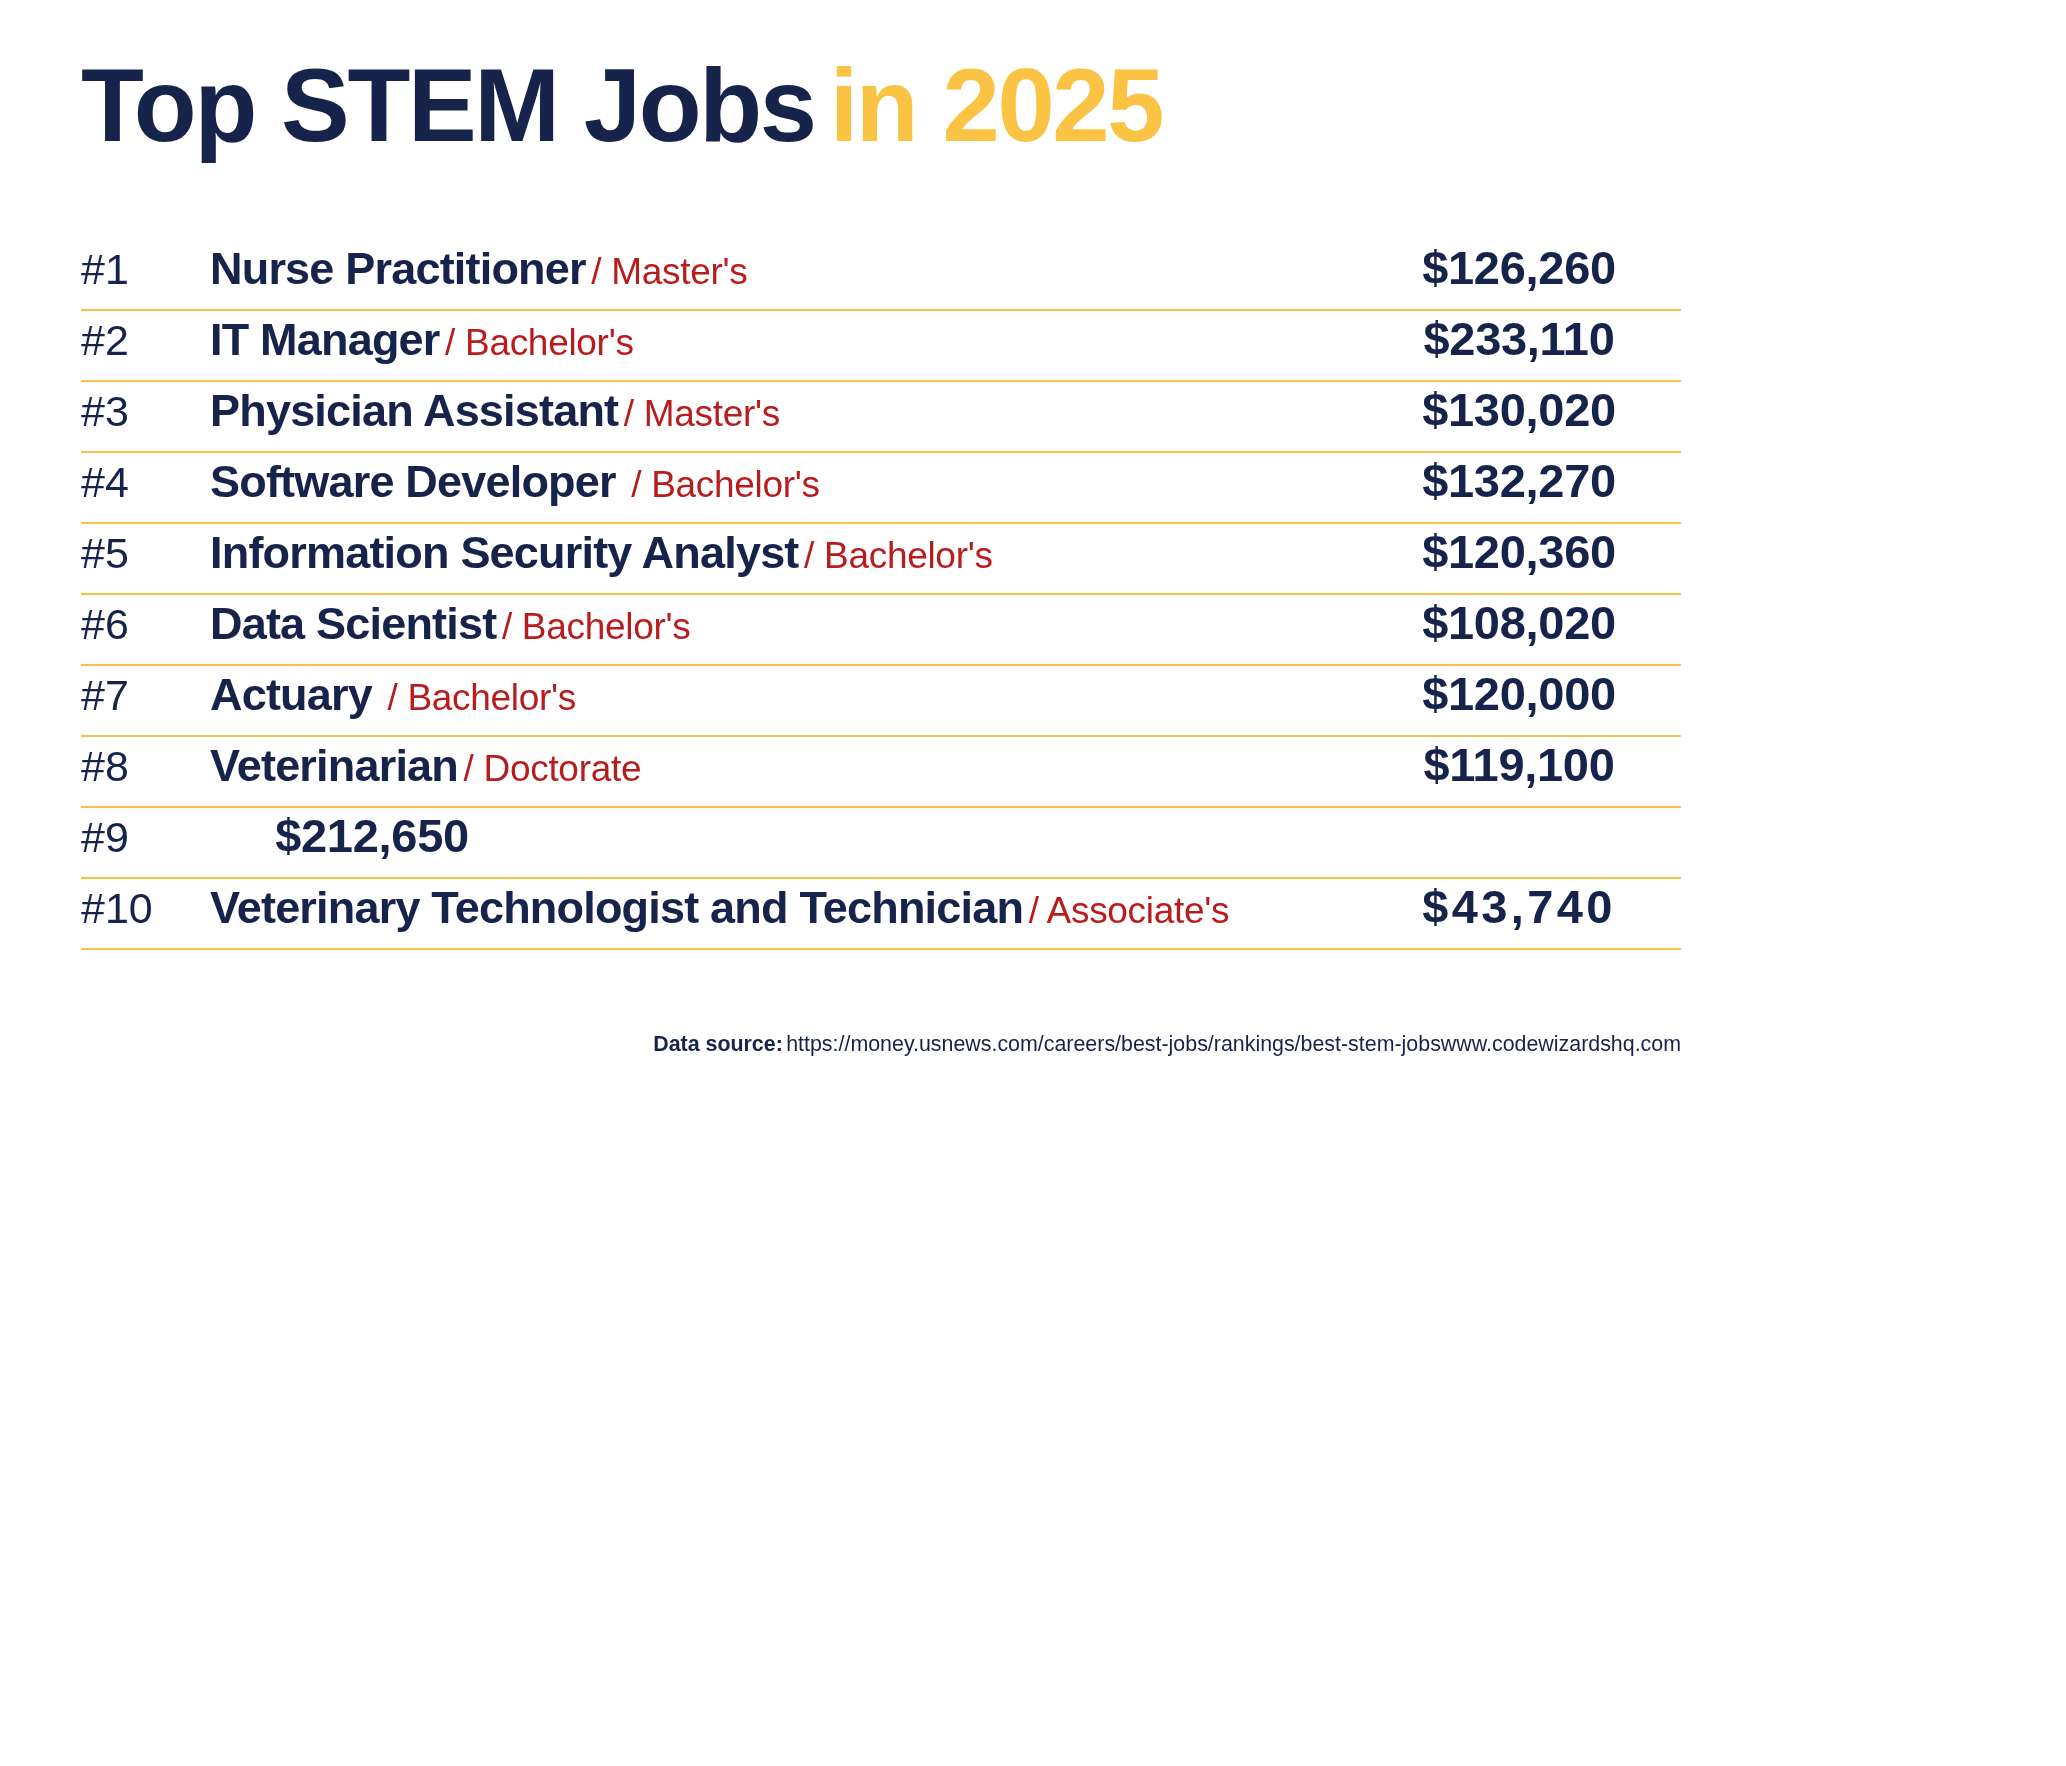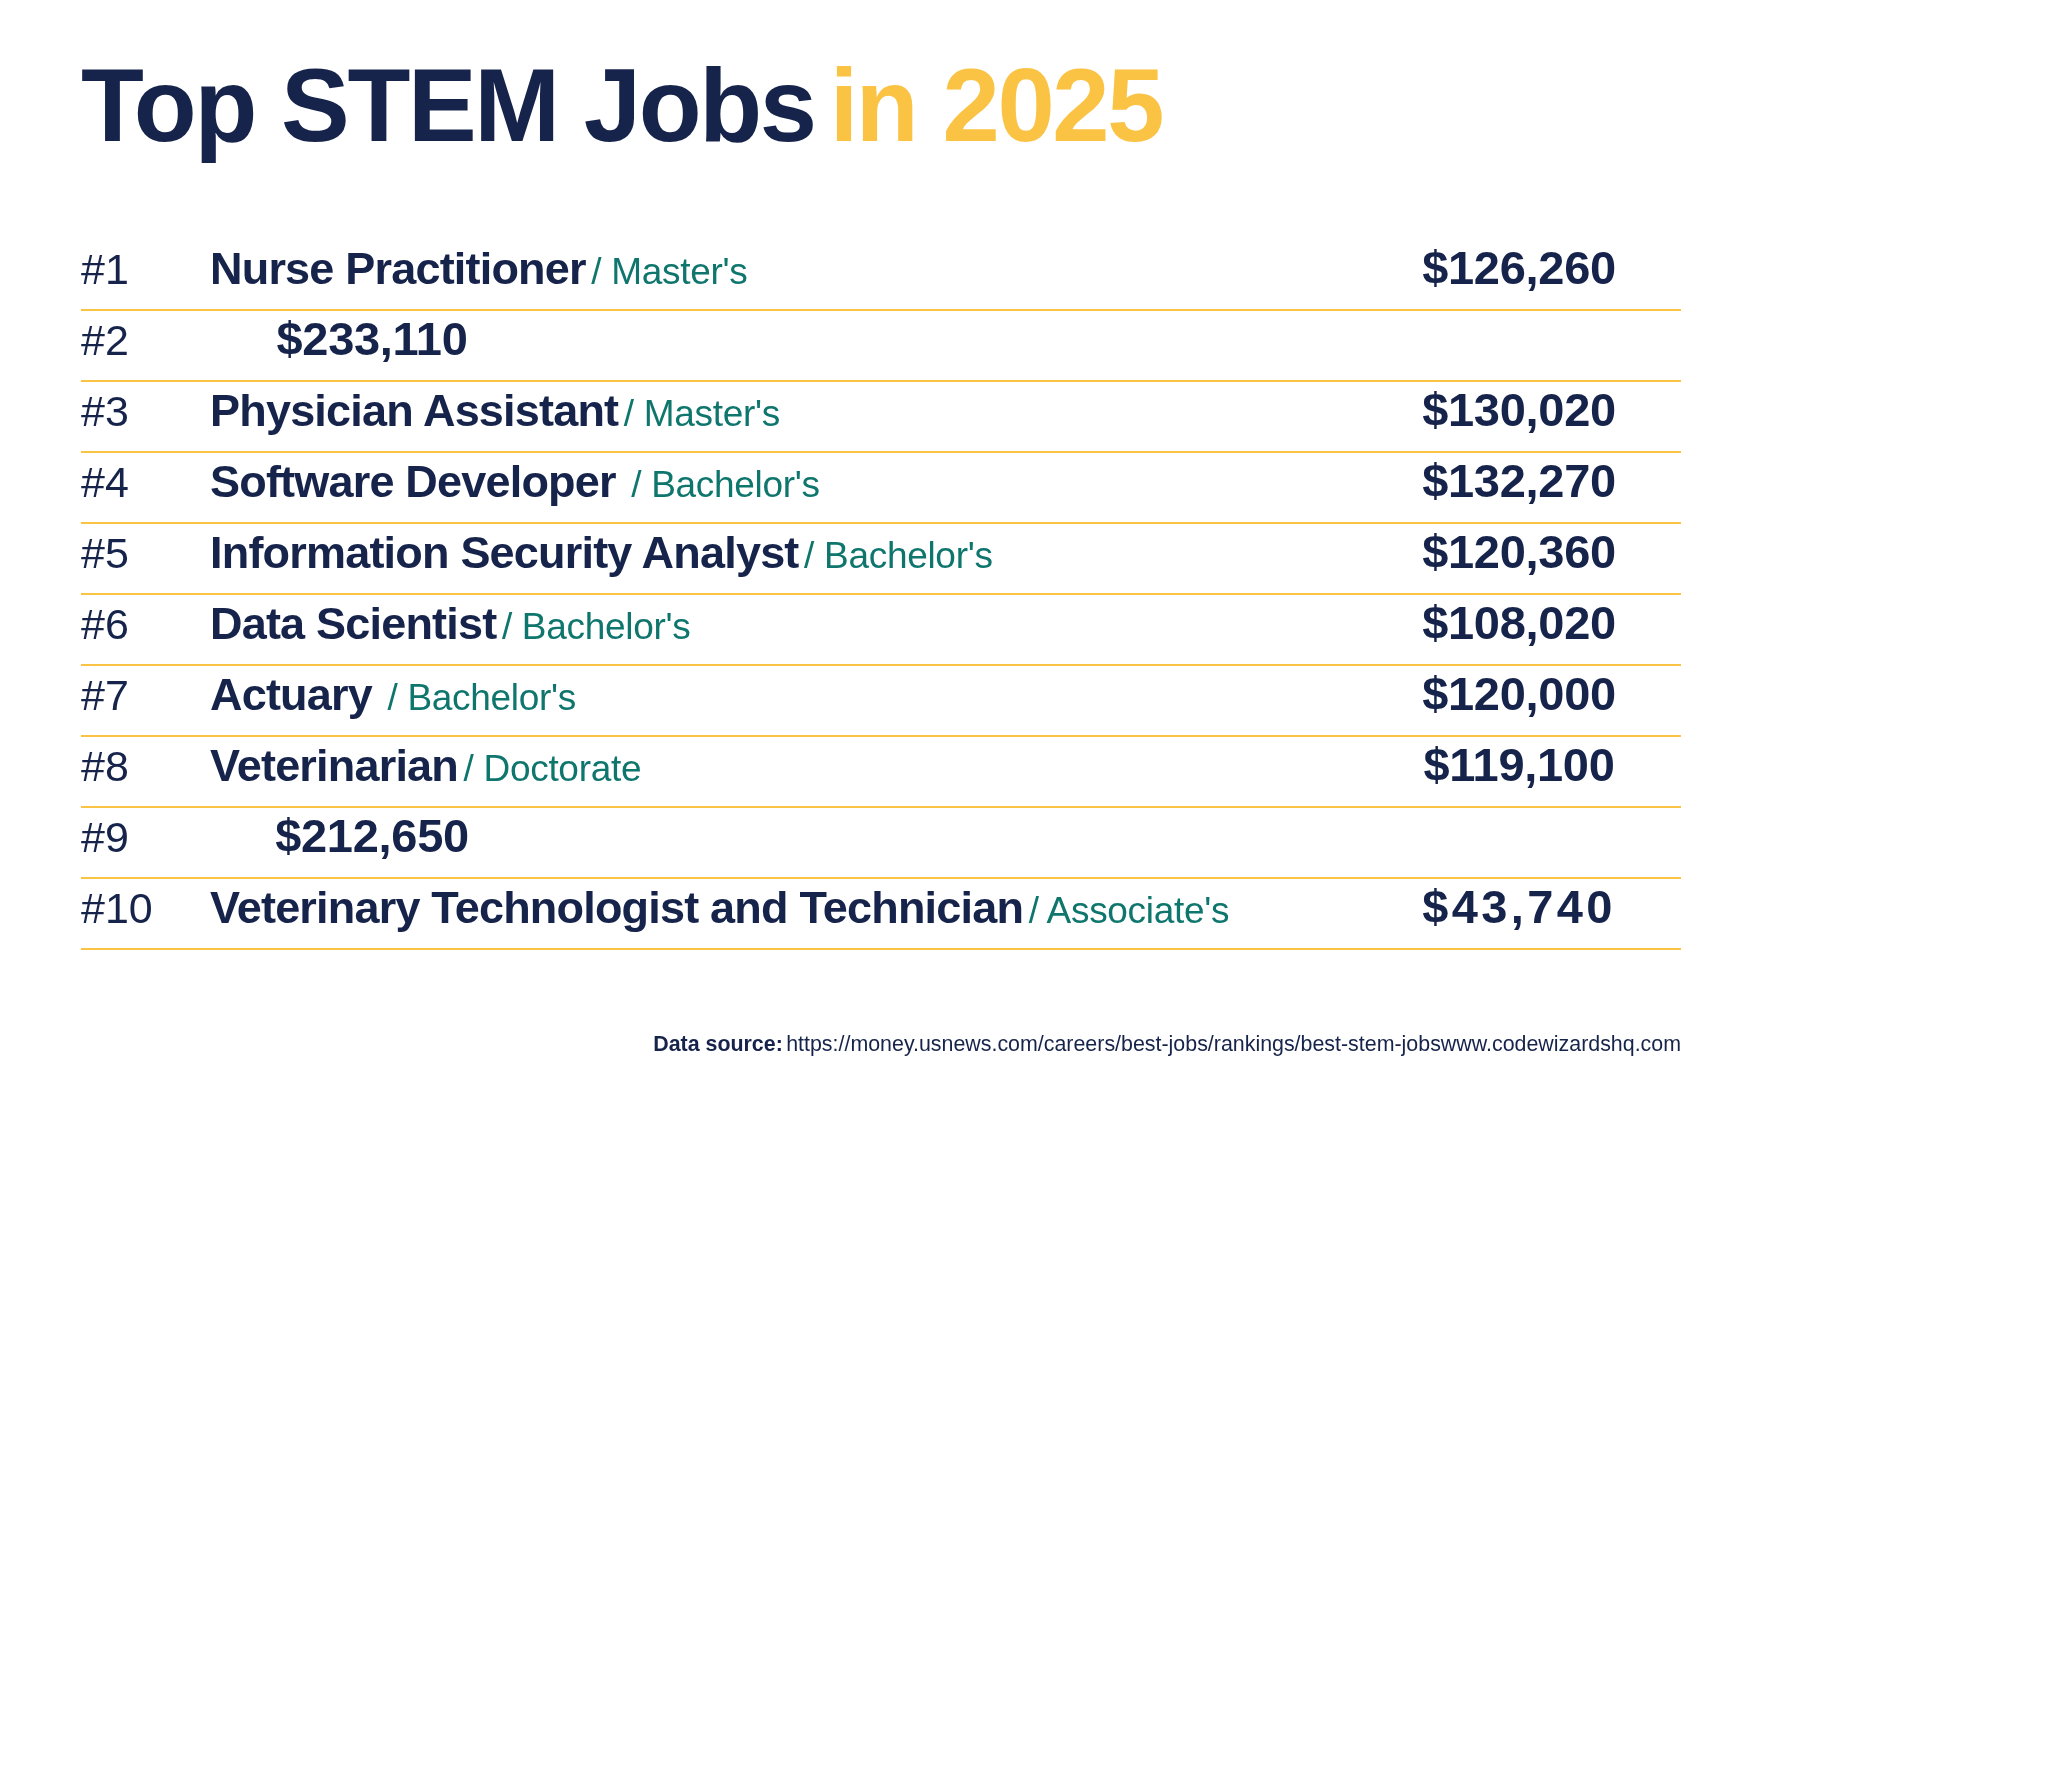--- a/index.html
+++ b/index.html
@@ -70,21 +70,21 @@
   .job-title {
     font-size: 45px;
     font-weight: 700;
     color: #16234a;
     letter-spacing: -0.8px;
     text-align: right;
   }
   .job-degree {
     font-size: 37px;
     font-weight: 400;
-    color: #0f766e;
+    color: #b91c1c;
     letter-spacing: -0.3px;
     margin-left: 5.5px;
   }
   .salary {
     flex: 0 0 auto;
     font-size: 47px;
     font-weight: 700;
     color: #16234a;
     text-align: center;
     min-width: 324px;
@@ -120,20 +120,23 @@
     <div class="row">
       <div class="rank">#1</div>
       <div class="job">
         <span class="job-title">Nurse Practitioner</span><span class="job-degree">/ Master's</span>
       </div>
       <div class="salary">$126,260</div>
     </div>
 
     <div class="row">
       <div class="rank">#2</div>
+      <div class="job">
+        <span class="job-title">IT Manager</span><span class="job-degree">/ Bachelor's</span>
+      </div>
       <div class="salary">$233,110</div>
     </div>
 
     <div class="row">
       <div class="rank">#3</div>
       <div class="job">
         <span class="job-title">Physician Assistant</span><span class="job-degree">/ Master's</span>
       </div>
       <div class="salary">$130,020</div>
     </div>

